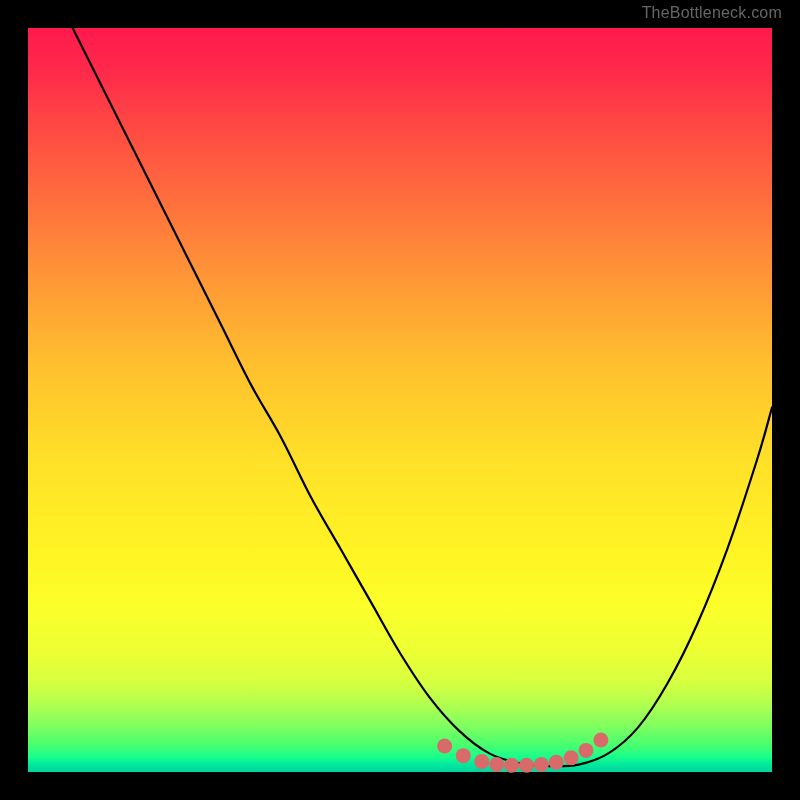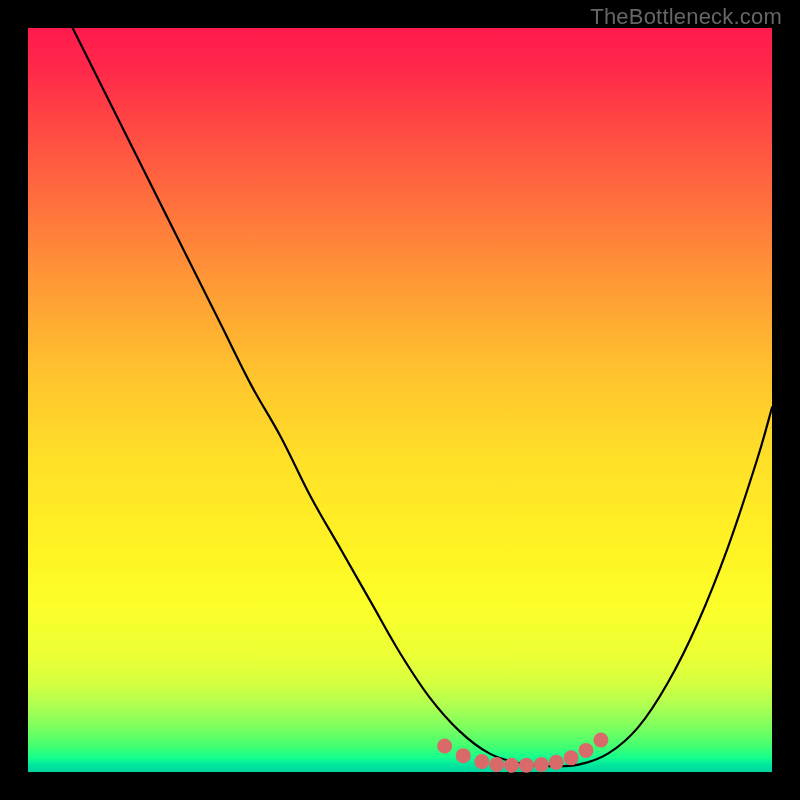--- a/index.html
+++ b/index.html
@@ -44,21 +44,21 @@
       #18ff8c 98%,
       #00e89c 99%,
       #00d4a0 100%
     );
   }
   .watermark {
     position: absolute;
     top: 4px;
     right: 18px;
     color: #666;
-    font-size: 22px;
+    font-size: 16px;
     font-weight: 500;
     letter-spacing: 0.2px;
     user-select: none;
   }
   svg.curve {
     position: absolute;
     left: 28px;
     top: 28px;
     width: 744px;
     height: 744px;

